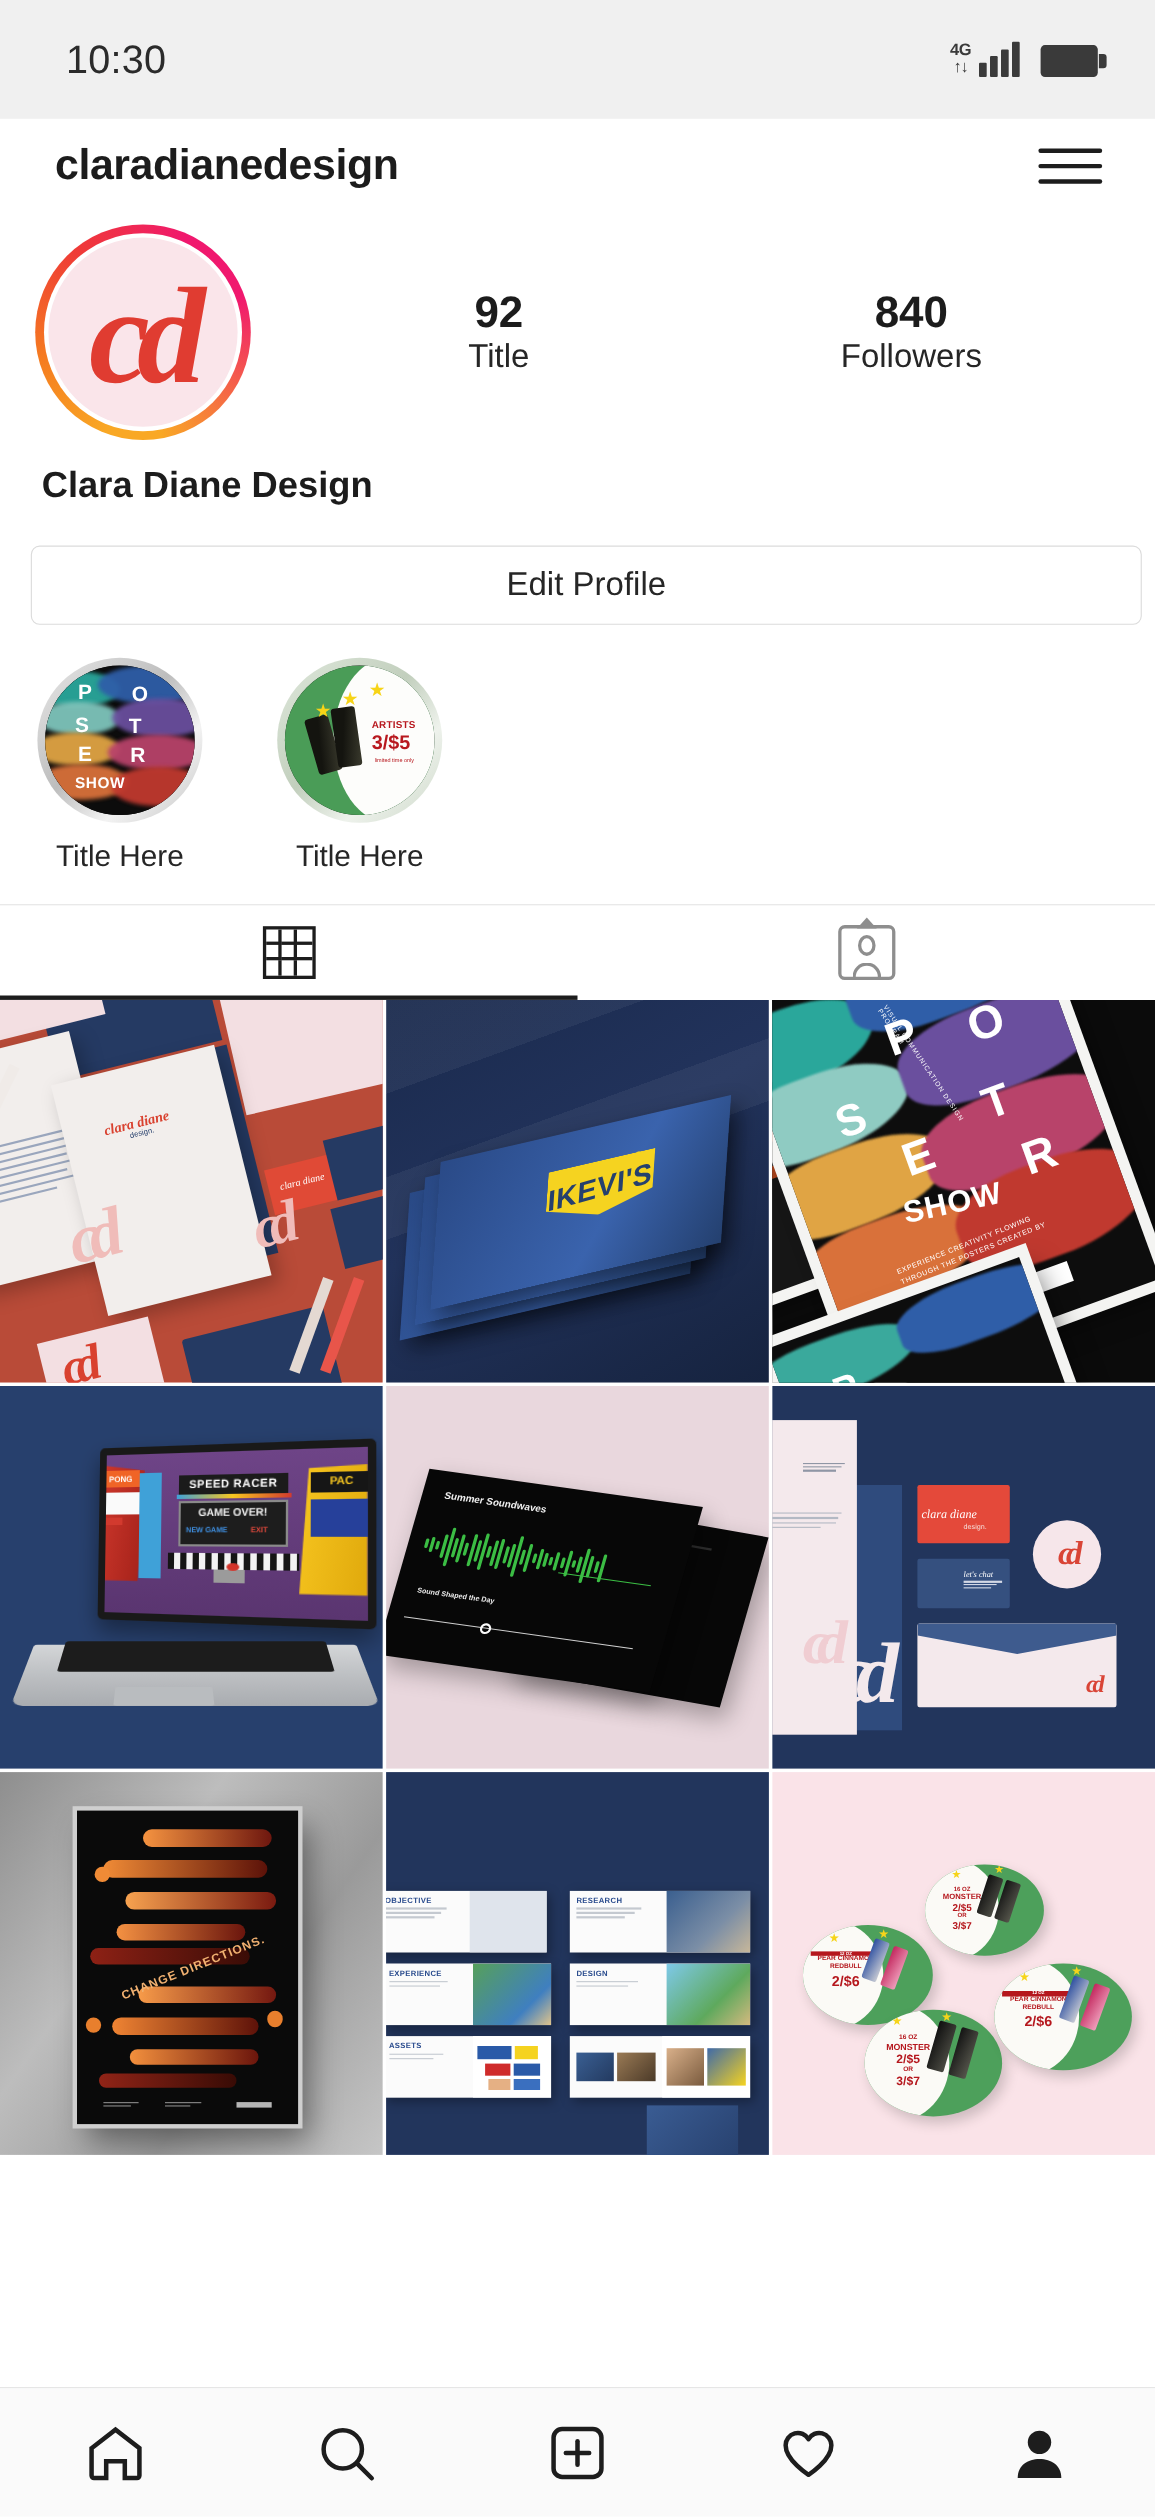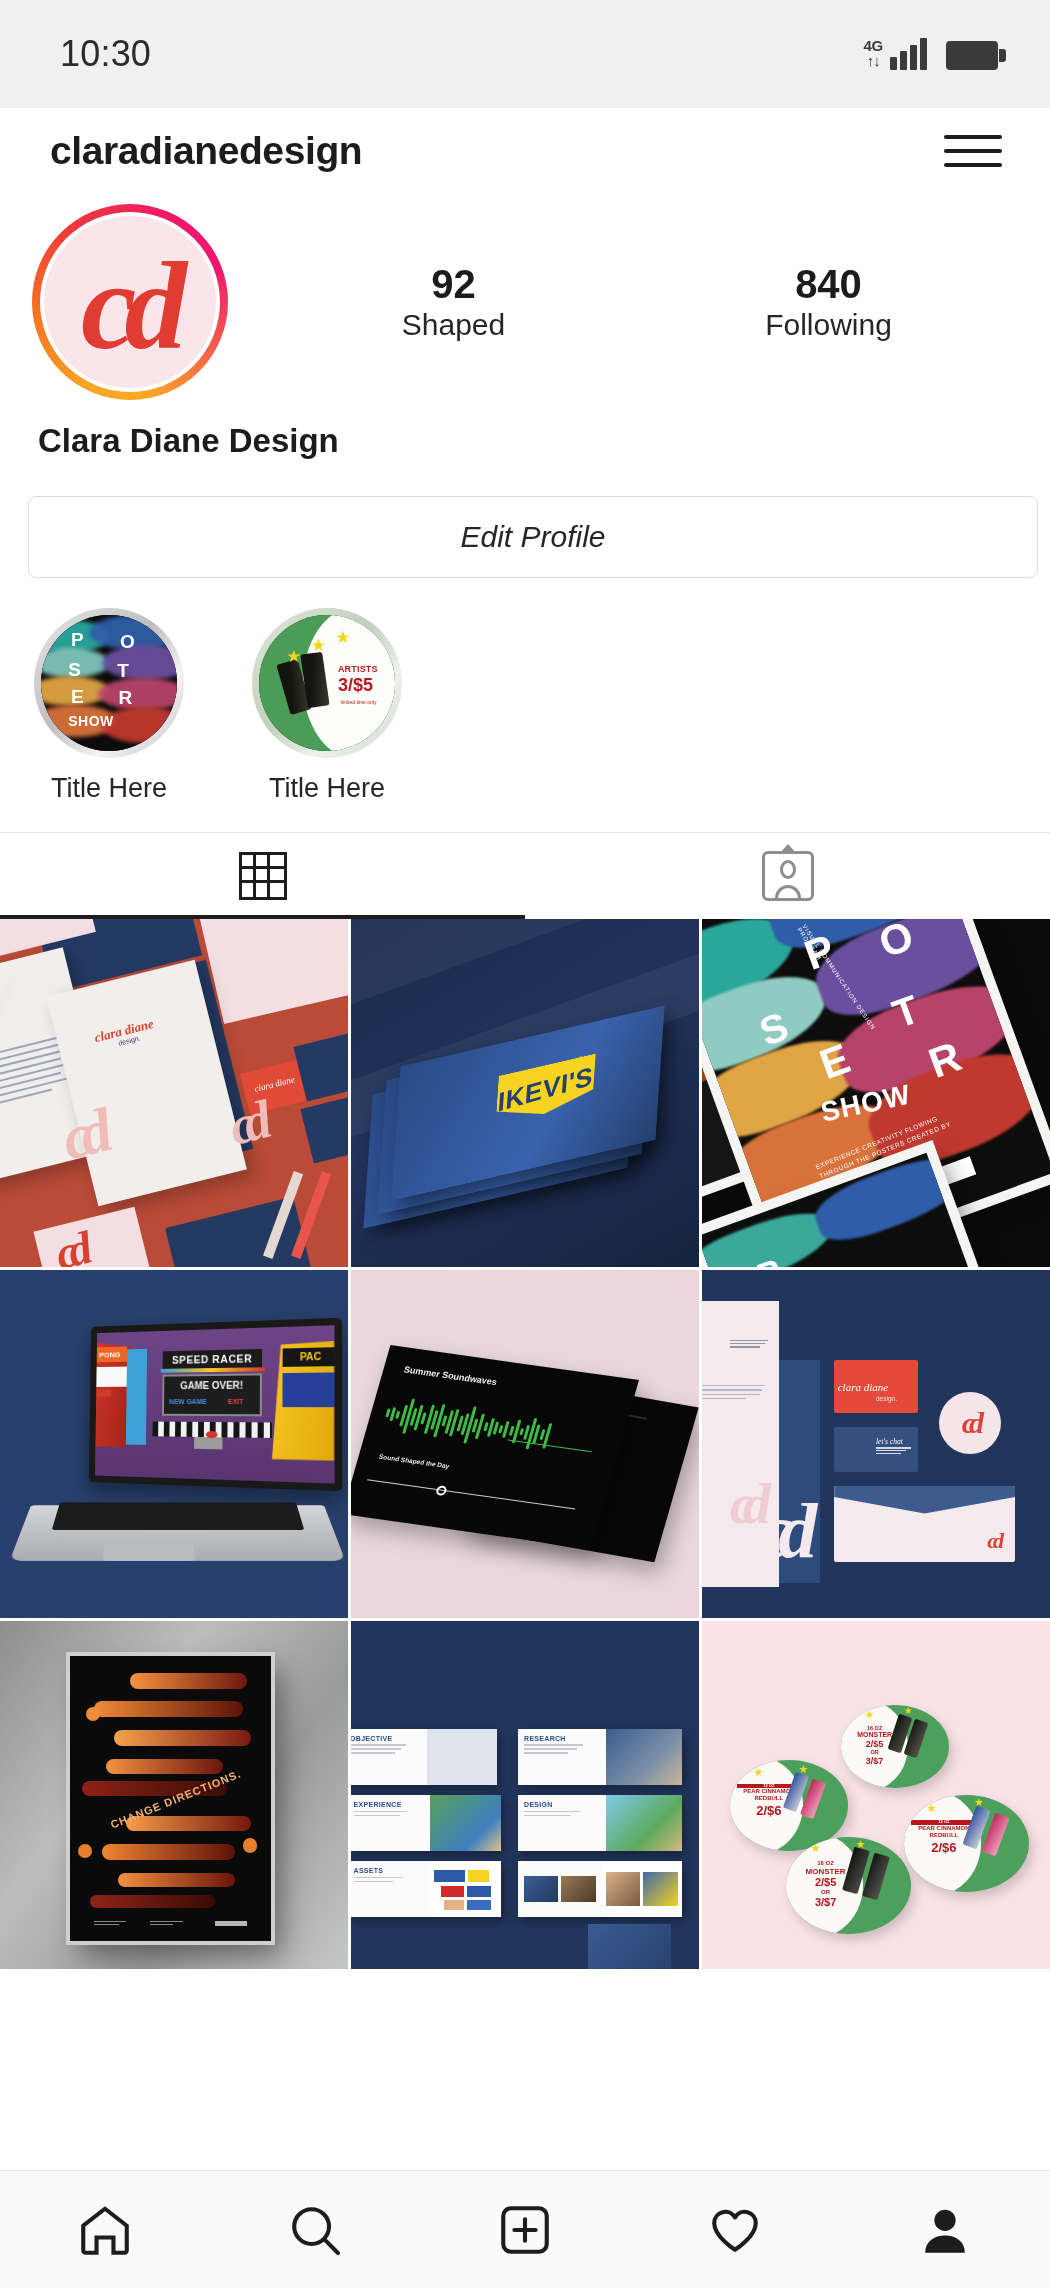--- a/index.html
+++ b/index.html
@@ -61,22 +61,22 @@
     font-style:italic; letter-spacing:-12px; line-height:.85; transform:translate(-2px,4px);
   }
   .stats { flex:1; display:flex; align-items:flex-start; justify-content:space-around; padding: 0 34px 0 6px; }
   .stat { text-align:center; min-width:150px; }
   .stat-num { font-size:40px; font-weight:bold; color:#1c1c1c; line-height:1.12; }
   .stat-label { font-size:30px; color:#262626; margin-top:2px; }
 
   
   .fullname { font-size:33px; font-weight:bold; color:#1c1c1c; padding: 22px 0 0 38px; }
   .edit-btn {
-    margin: 36px 12px 0 28px; height:82px; border:1.6px solid #dbdbdb; border-radius:8px;
-    display:flex; align-items:center; justify-content:center; font-size:30px; color:#262626; cursor:pointer; background:#fff;font-style:italic;
+    margin: 36px 12px 0 28px; height:72px; border:1.6px solid #dbdbdb; border-radius:8px;
+    display:flex; align-items:center; justify-content:center; font-size:30px; color:#262626; cursor:pointer; background:#fff;
   }
 
   
   .highlights { display:flex; gap:0; padding: 30px 0 0 34px; }
   .hl { width:150px; display:flex; flex-direction:column; align-items:center; cursor:pointer; margin-right:68px; }
   .hl-circle { width:150px; height:150px; border-radius:50%; display:flex; align-items:center; justify-content:center; position:relative; overflow:hidden; }
   .hl-new { border:2.4px solid #c9c9c9; background:#fff; }
   .hl-plus { position:relative; width:56px; height:56px; }
   .hl-plus::before, .hl-plus::after { content:""; position:absolute; background:#1d1d1d; border-radius:1px; }
   .hl-plus::before { left:50%; top:0; width:5px; height:56px; transform:translateX(-50%); }
@@ -232,25 +232,25 @@
         <div class="avatar-inner">
           <div class="avatar-img">
             <span class="avatar-mono">cd</span>
           </div>
         </div>
       </div>
     </div>
     <div class="stats">
       <div class="stat">
         <div class="stat-num">92</div>
-        <div class="stat-label">Shaped</div>
+        <div class="stat-label">Title</div>
       </div>
       <div class="stat">
         <div class="stat-num">840</div>
-        <div class="stat-label">Following</div>
+        <div class="stat-label">Followers</div>
       </div>
     </div>
   </div>
 
   <div class="fullname">Clara Diane Design</div>
   <div class="edit-btn">Edit Profile</div>
 
   <div class="highlights">
 
 

